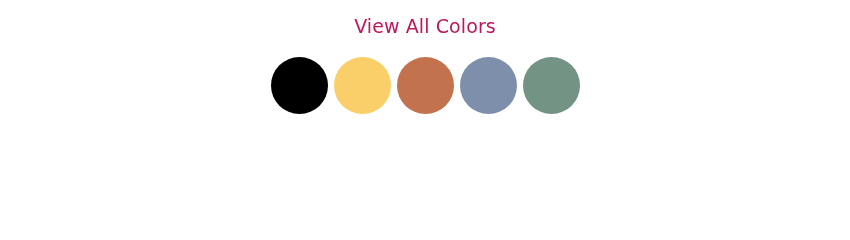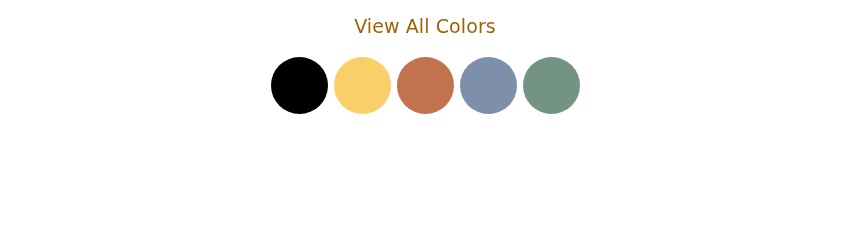--- a/index.html
+++ b/index.html
@@ -56,21 +56,21 @@
     border-radius: 50%;
     flex: 0 0 auto;
     display: block;
   }
 </style>
 </head>
 <body style="background: rgb(255, 255, 255);">
 
 <div class="page" style="background: rgb(255, 255, 255);">
   <div class="palette-panel">
-    <h1 class="palette-title" style="color: #a16207;">View All Colors</h1>
+    <h1 class="palette-title" style="color: #be185d;">View All Colors</h1>
     <div class="swatch-row">
         <div class="swatch" title="#000000" style="background: rgb(0, 0, 0);"></div>
         <div class="swatch" title="#facf69" style="background: rgb(250, 207, 105);"></div>
         <div class="swatch" title="#c2724d" style="background: rgb(194, 114, 77);"></div>
         <div class="swatch" title="#7e8fab" style="background: rgb(126, 143, 171);"></div>
         <div class="swatch" title="#739385" style="background: rgb(115, 147, 133);"></div>
       </div>
   </div>
 </div>
 

